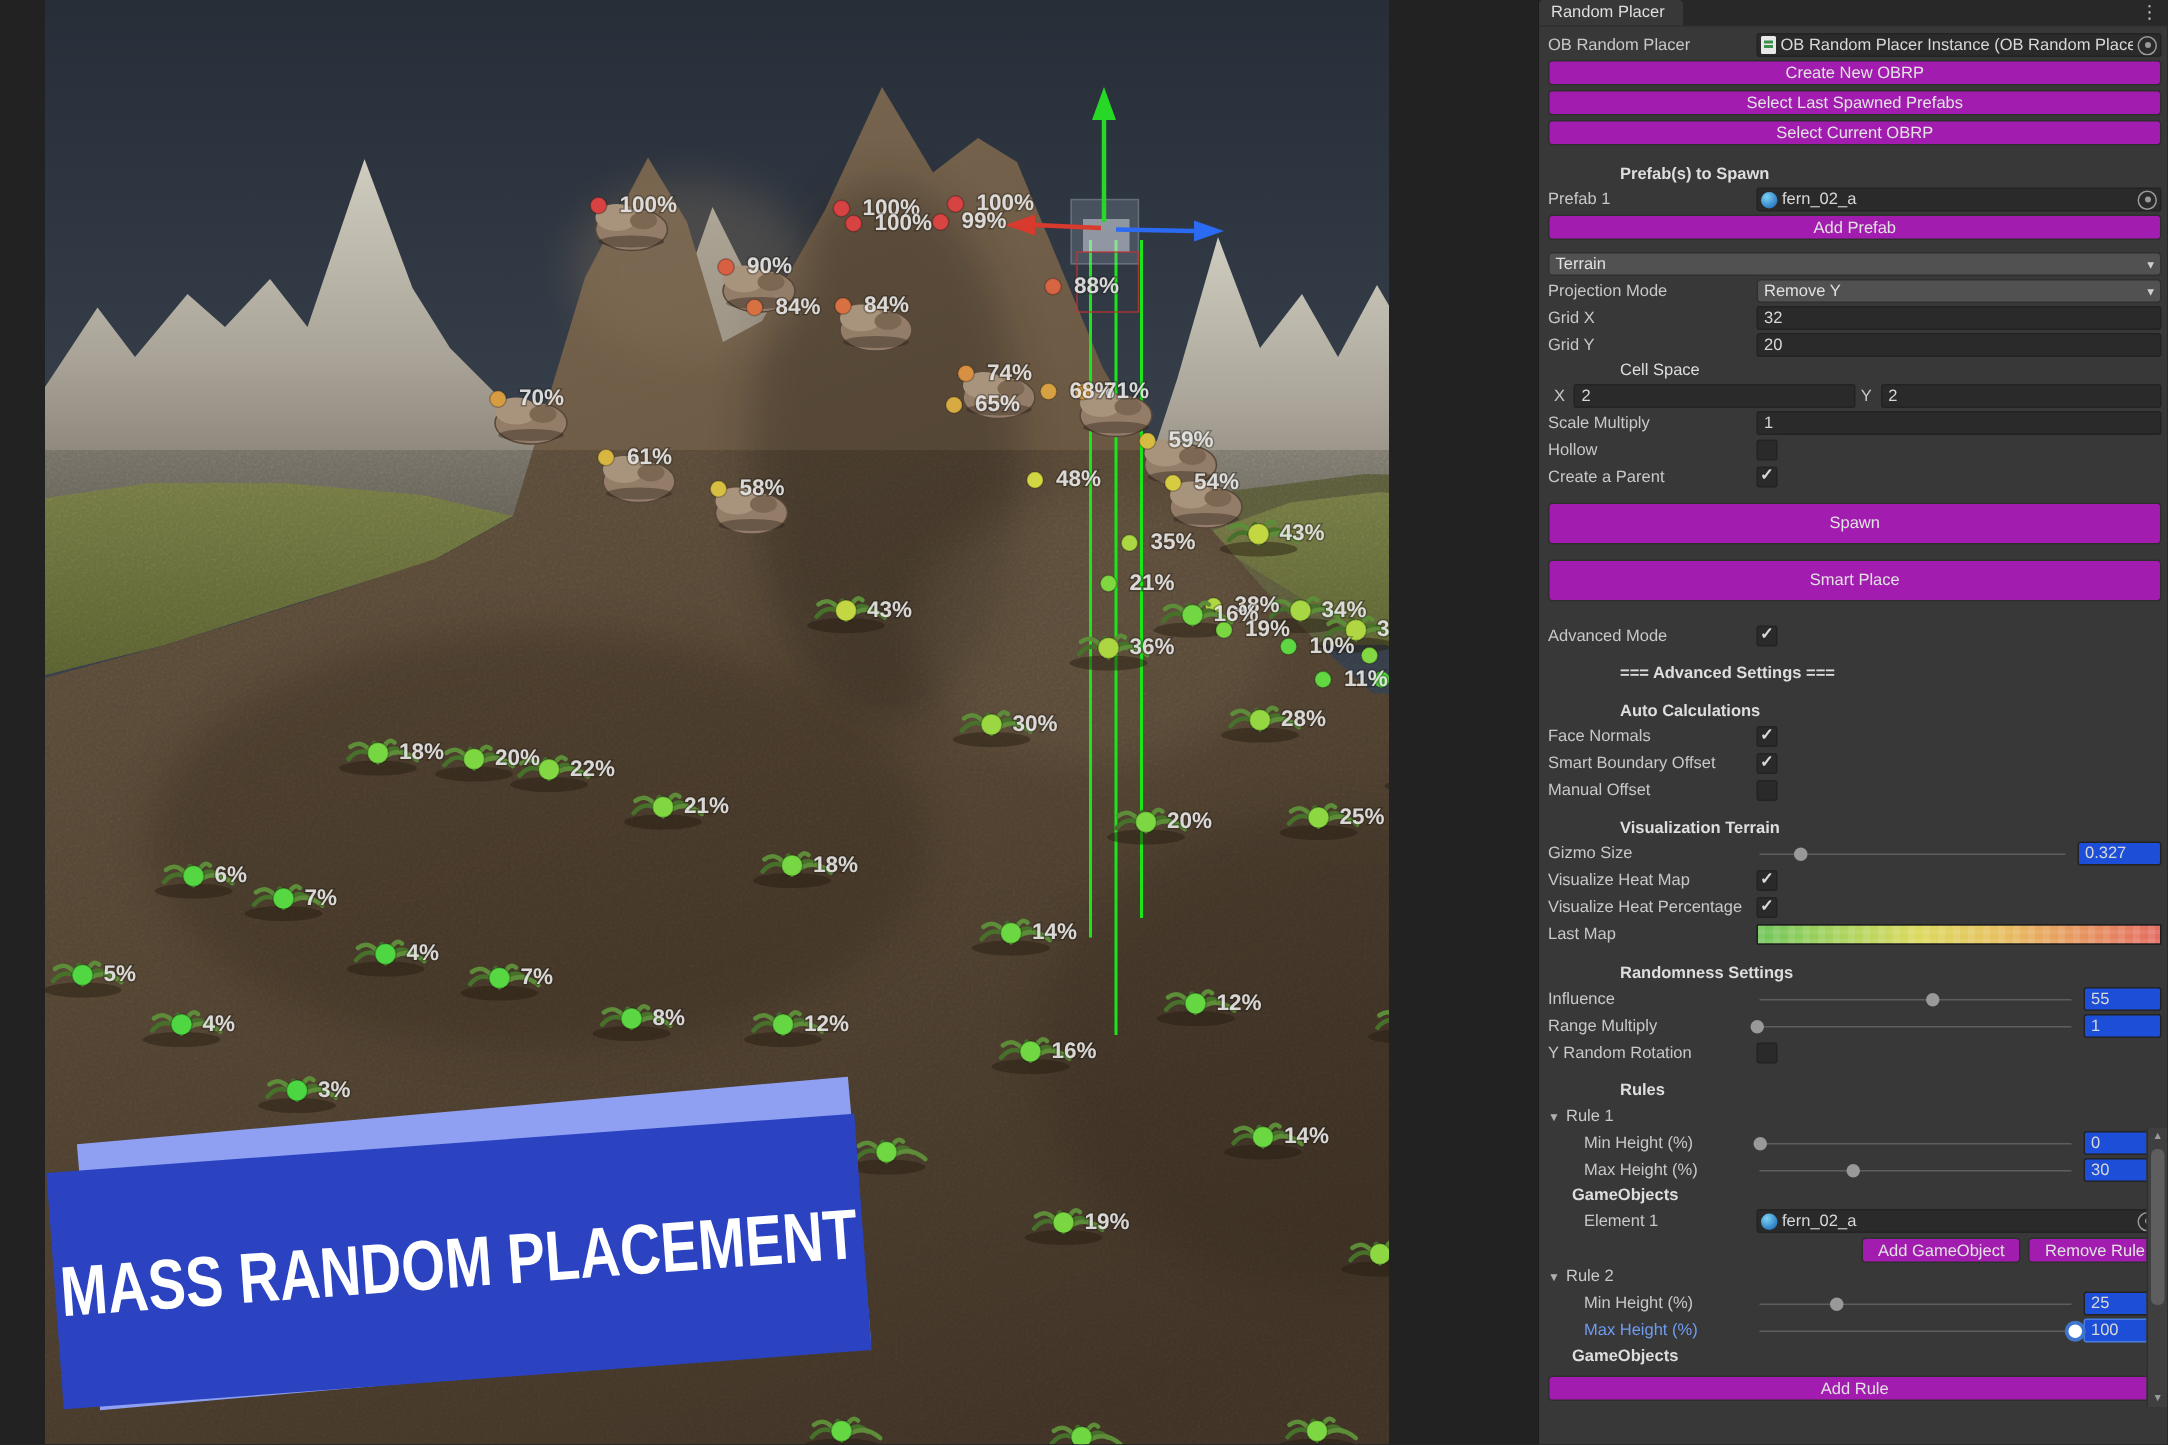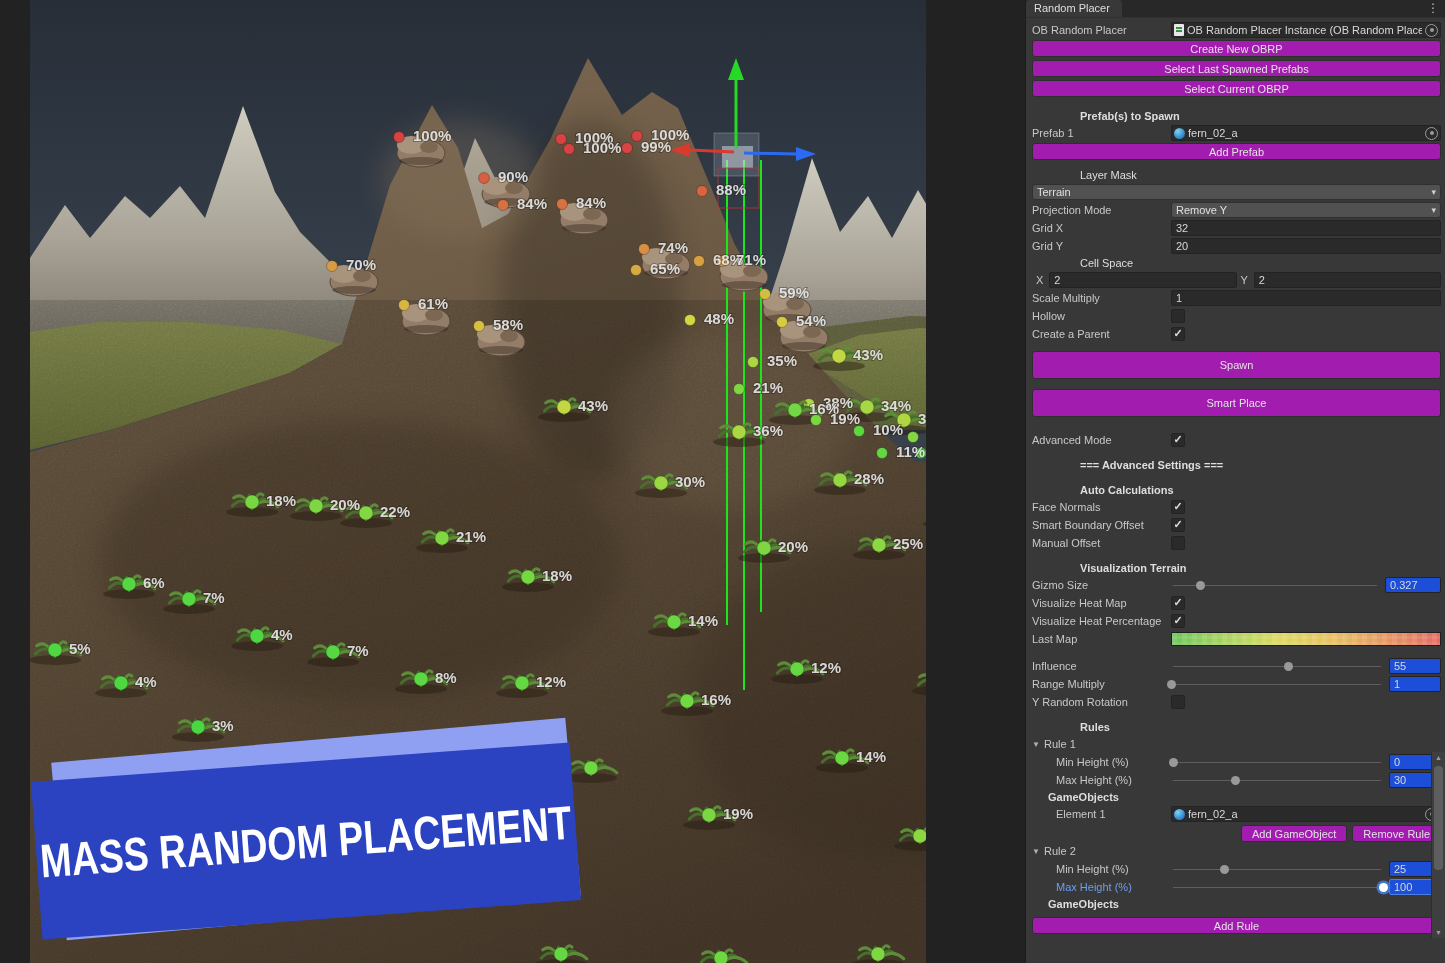--- a/index.html
+++ b/index.html
@@ -765,21 +765,20 @@
       <span class="lbl">Prefab 1</span>
       <div class="objfield">
         <span class="icon-prefab"></span>
         <span class="txt">fern_02_a</span>
         <span class="picker"></span>
       </div>
     </div>
     <div class="ubtn">Add Prefab</div>
 
     <div class="spacer4"></div>
-    <div class="hdr" style="font-weight:normal">Layer Mask</div>
     <div class="prow">
       <div class="drop">
         <span>Terrain</span>
         <span class="arrow">▾</span>
       </div>
     </div>
     <div class="prow">
       <span class="lbl">Projection Mode</span>
       <div class="drop">
         <span>Remove Y</span>
@@ -858,20 +857,21 @@
     <div class="prow">
       <span class="lbl">Visualize Heat Percentage</span>
       <span class="cb">✓</span>
     </div>
     <div class="prow">
       <span class="lbl">Last Map</span>
       <div class="heatbar"></div>
     </div>
 
     <div class="spacer9"></div>
+    <div class="hdr">Randomness Settings</div>
     <div class="prow">
       <span class="lbl">Influence</span>
       <div class="slider">
         <div class="track"></div>
             <div class="handle" style="left: calc(55%);"></div>
       </div>
       <div class="valbox">55</div>
     </div>
     <div class="prow">
       <span class="lbl">Range Multiply</span>

